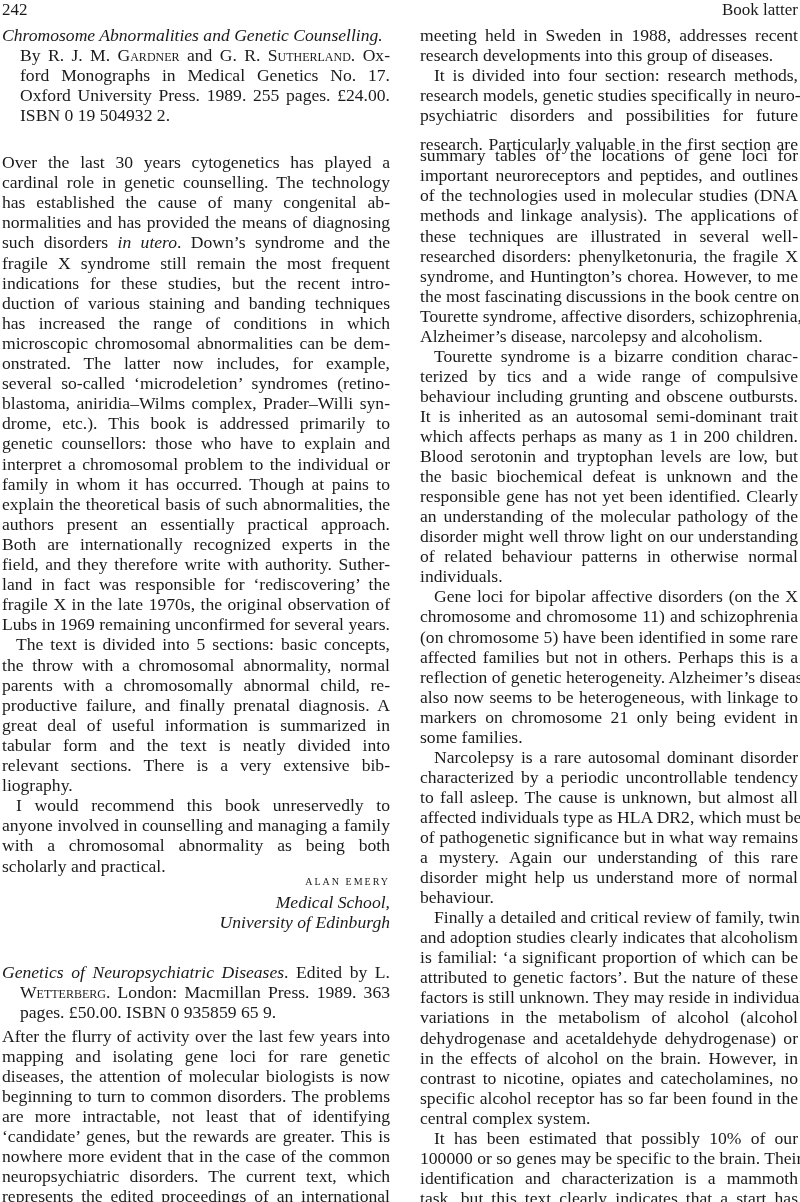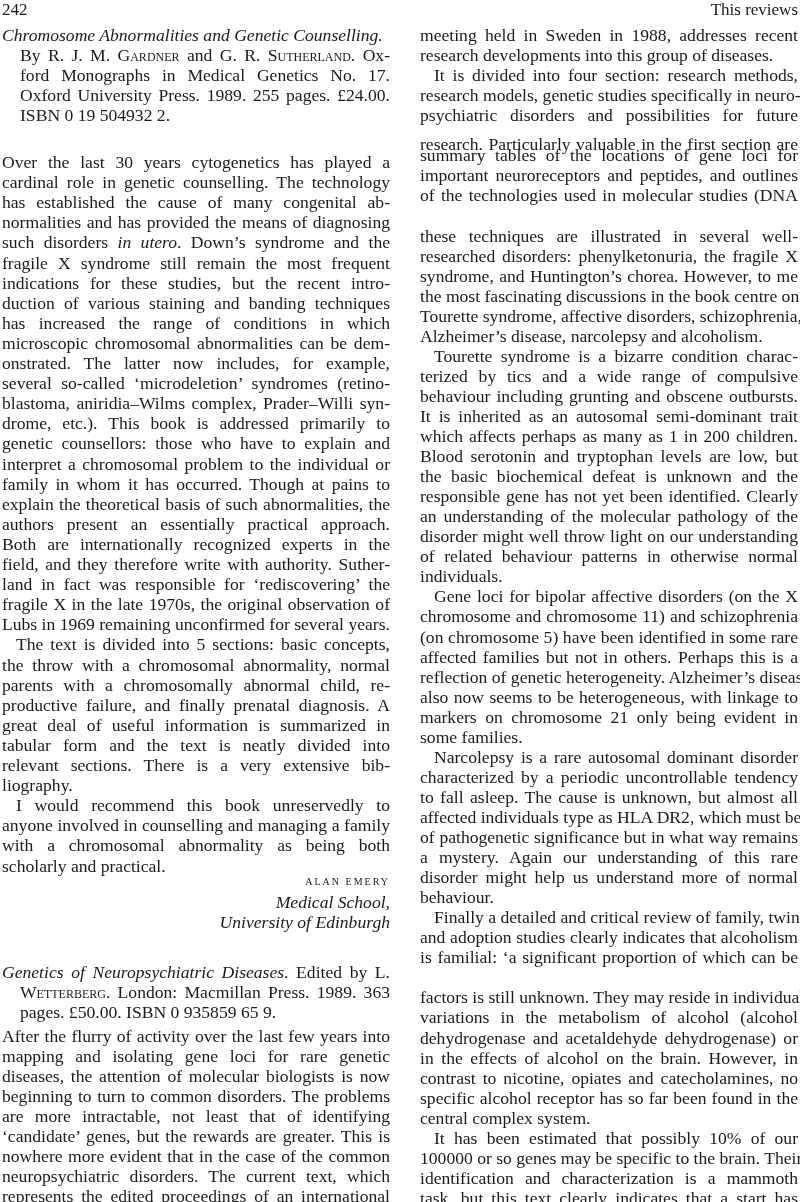--- a/index.html
+++ b/index.html
@@ -14,21 +14,21 @@
   .ind { padding-left:14px; }
   .hang { padding-left:18px; }
   i, .it { font-style:italic; }
   .sc { font-variant:small-caps; }
   .sig { letter-spacing:2px; font-size:10px; }
 </style>
 </head>
 <body>
 
 <div class="hdr" style="left:2px; top:0;">242</div>
-<div class="hdr" style="right:2px; top:0;">This reviews</div>
+<div class="hdr" style="right:2px; top:0;">Book latter</div>
 
 <div class="col" id="left" style="left:2px; width:388px; height:1202px;">
     <div class="ln last it" style="top: 25px;">Chromosome Abnormalities and Genetic Counselling.</div>
     <div class="ln hang" style="top: 45px;">By R. J. M. <span class="sc">Gardner</span> and G. R. <span class="sc">Sutherland</span>. Ox-</div>
     <div class="ln hang" style="top: 65px;">ford Monographs in Medical Genetics No. 17.</div>
     <div class="ln hang" style="top: 85px;">Oxford University Press. 1989. 255 pages. £24.00.</div>
     <div class="ln last hang" style="top: 105px;">ISBN 0 19 504932 2.</div>
     <div class="ln" style="top: 152px;">Over the last 30 years cytogenetics has played a</div>
     <div class="ln" style="top: 172.1px;">cardinal role in genetic counselling. The technology</div>
     <div class="ln" style="top: 192.2px;">has established the cause of many congenital ab-</div>
@@ -85,20 +85,21 @@
 <div class="col" id="right" style="left:420px; width:378px; height:900px;">
     <div class="ln" style="top: 25px;">meeting held in Sweden in 1988, addresses recent</div>
     <div class="ln last" style="top: 45.05px;">research developments into this group of diseases.</div>
     <div class="ln ind" style="top: 65.1px;">It is divided into four section: research methods,</div>
     <div class="ln" style="top: 85.15px;">research models, genetic studies specifically in neuro-</div>
     <div class="ln" style="top: 105.2px;">psychiatric disorders and possibilities for future</div>
     <div class="ln" style="top: 125.25px; margin-top: 9px;">research. Particularly valuable in the first section are</div>
     <div class="ln" style="top: 145.3px;">summary tables of the locations of gene loci for</div>
     <div class="ln" style="top: 165.35px;">important neuroreceptors and peptides, and outlines</div>
     <div class="ln" style="top: 185.4px;">of the technologies used in molecular studies (DNA</div>
+    <div class="ln" style="top: 205.45px;">methods and linkage analysis). The applications of</div>
     <div class="ln" style="top: 225.5px;">these techniques are illustrated in several well-</div>
     <div class="ln" style="top: 245.55px;">researched disorders: phenylketonuria, the fragile X</div>
     <div class="ln" style="top: 265.6px;">syndrome, and Huntington’s chorea. However, to me</div>
     <div class="ln" style="top: 285.65px;">the most fascinating discussions in the book centre on</div>
     <div class="ln" style="top: 305.7px;">Tourette syndrome, affective disorders, schizophrenia,</div>
     <div class="ln ind" style="top: 345.8px;">Tourette syndrome is a bizarre condition charac-</div>
     <div class="ln last" style="top: 325.75px;">Alzheimer’s disease, narcolepsy and alcoholism.</div>
     <div class="ln" style="top: 365.85px;">terized by tics and a wide range of compulsive</div>
     <div class="ln" style="top: 385.9px;">behaviour including grunting and obscene outbursts.</div>
     <div class="ln" style="top: 405.95px;">It is inherited as an autosomal semi-dominant trait</div>
@@ -122,20 +123,21 @@
     <div class="ln" style="top: 766.85px;">characterized by a periodic uncontrollable tendency</div>
     <div class="ln" style="top: 786.9px;">to fall asleep. The cause is unknown, but almost all</div>
     <div class="ln" style="top: 806.95px;">affected individuals type as HLA DR2, which must be</div>
     <div class="ln" style="top: 827px;">of pathogenetic significance but in what way remains</div>
     <div class="ln" style="top: 847.05px;">a mystery. Again our understanding of this rare</div>
     <div class="ln" style="top: 867.1px;">disorder might help us understand more of normal</div>
     <div class="ln last" style="top: 887.15px;">behaviour.</div>
     <div class="ln ind" style="top: 907.2px;">Finally a detailed and critical review of family, twin</div>
     <div class="ln" style="top: 927.25px;">and adoption studies clearly indicates that alcoholism</div>
     <div class="ln" style="top: 947.3px;">is familial: ‘a significant proportion of which can be</div>
+    <div class="ln" style="top: 967.35px;">attributed to genetic factors’. But the nature of these</div>
     <div class="ln" style="top: 987.4px;">factors is still unknown. They may reside in individual</div>
     <div class="ln" style="top: 1007.45px;">variations in the metabolism of alcohol (alcohol</div>
     <div class="ln" style="top: 1027.5px;">dehydrogenase and acetaldehyde dehydrogenase) or</div>
     <div class="ln" style="top: 1047.55px;">in the effects of alcohol on the brain. However, in</div>
     <div class="ln" style="top: 1067.6px;">contrast to nicotine, opiates and catecholamines, no</div>
     <div class="ln" style="top: 1087.65px;">specific alcohol receptor has so far been found in the</div>
     <div class="ln last" style="top: 1107.7px;">central complex system.</div>
     <div class="ln ind" style="top: 1127.75px;">It has been estimated that possibly 10% of our</div>
     <div class="ln" style="top: 1147.8px;">100000 or so genes may be specific to the brain. Their</div>
     <div class="ln" style="top: 1167.85px;">identification and characterization is a mammoth</div>

